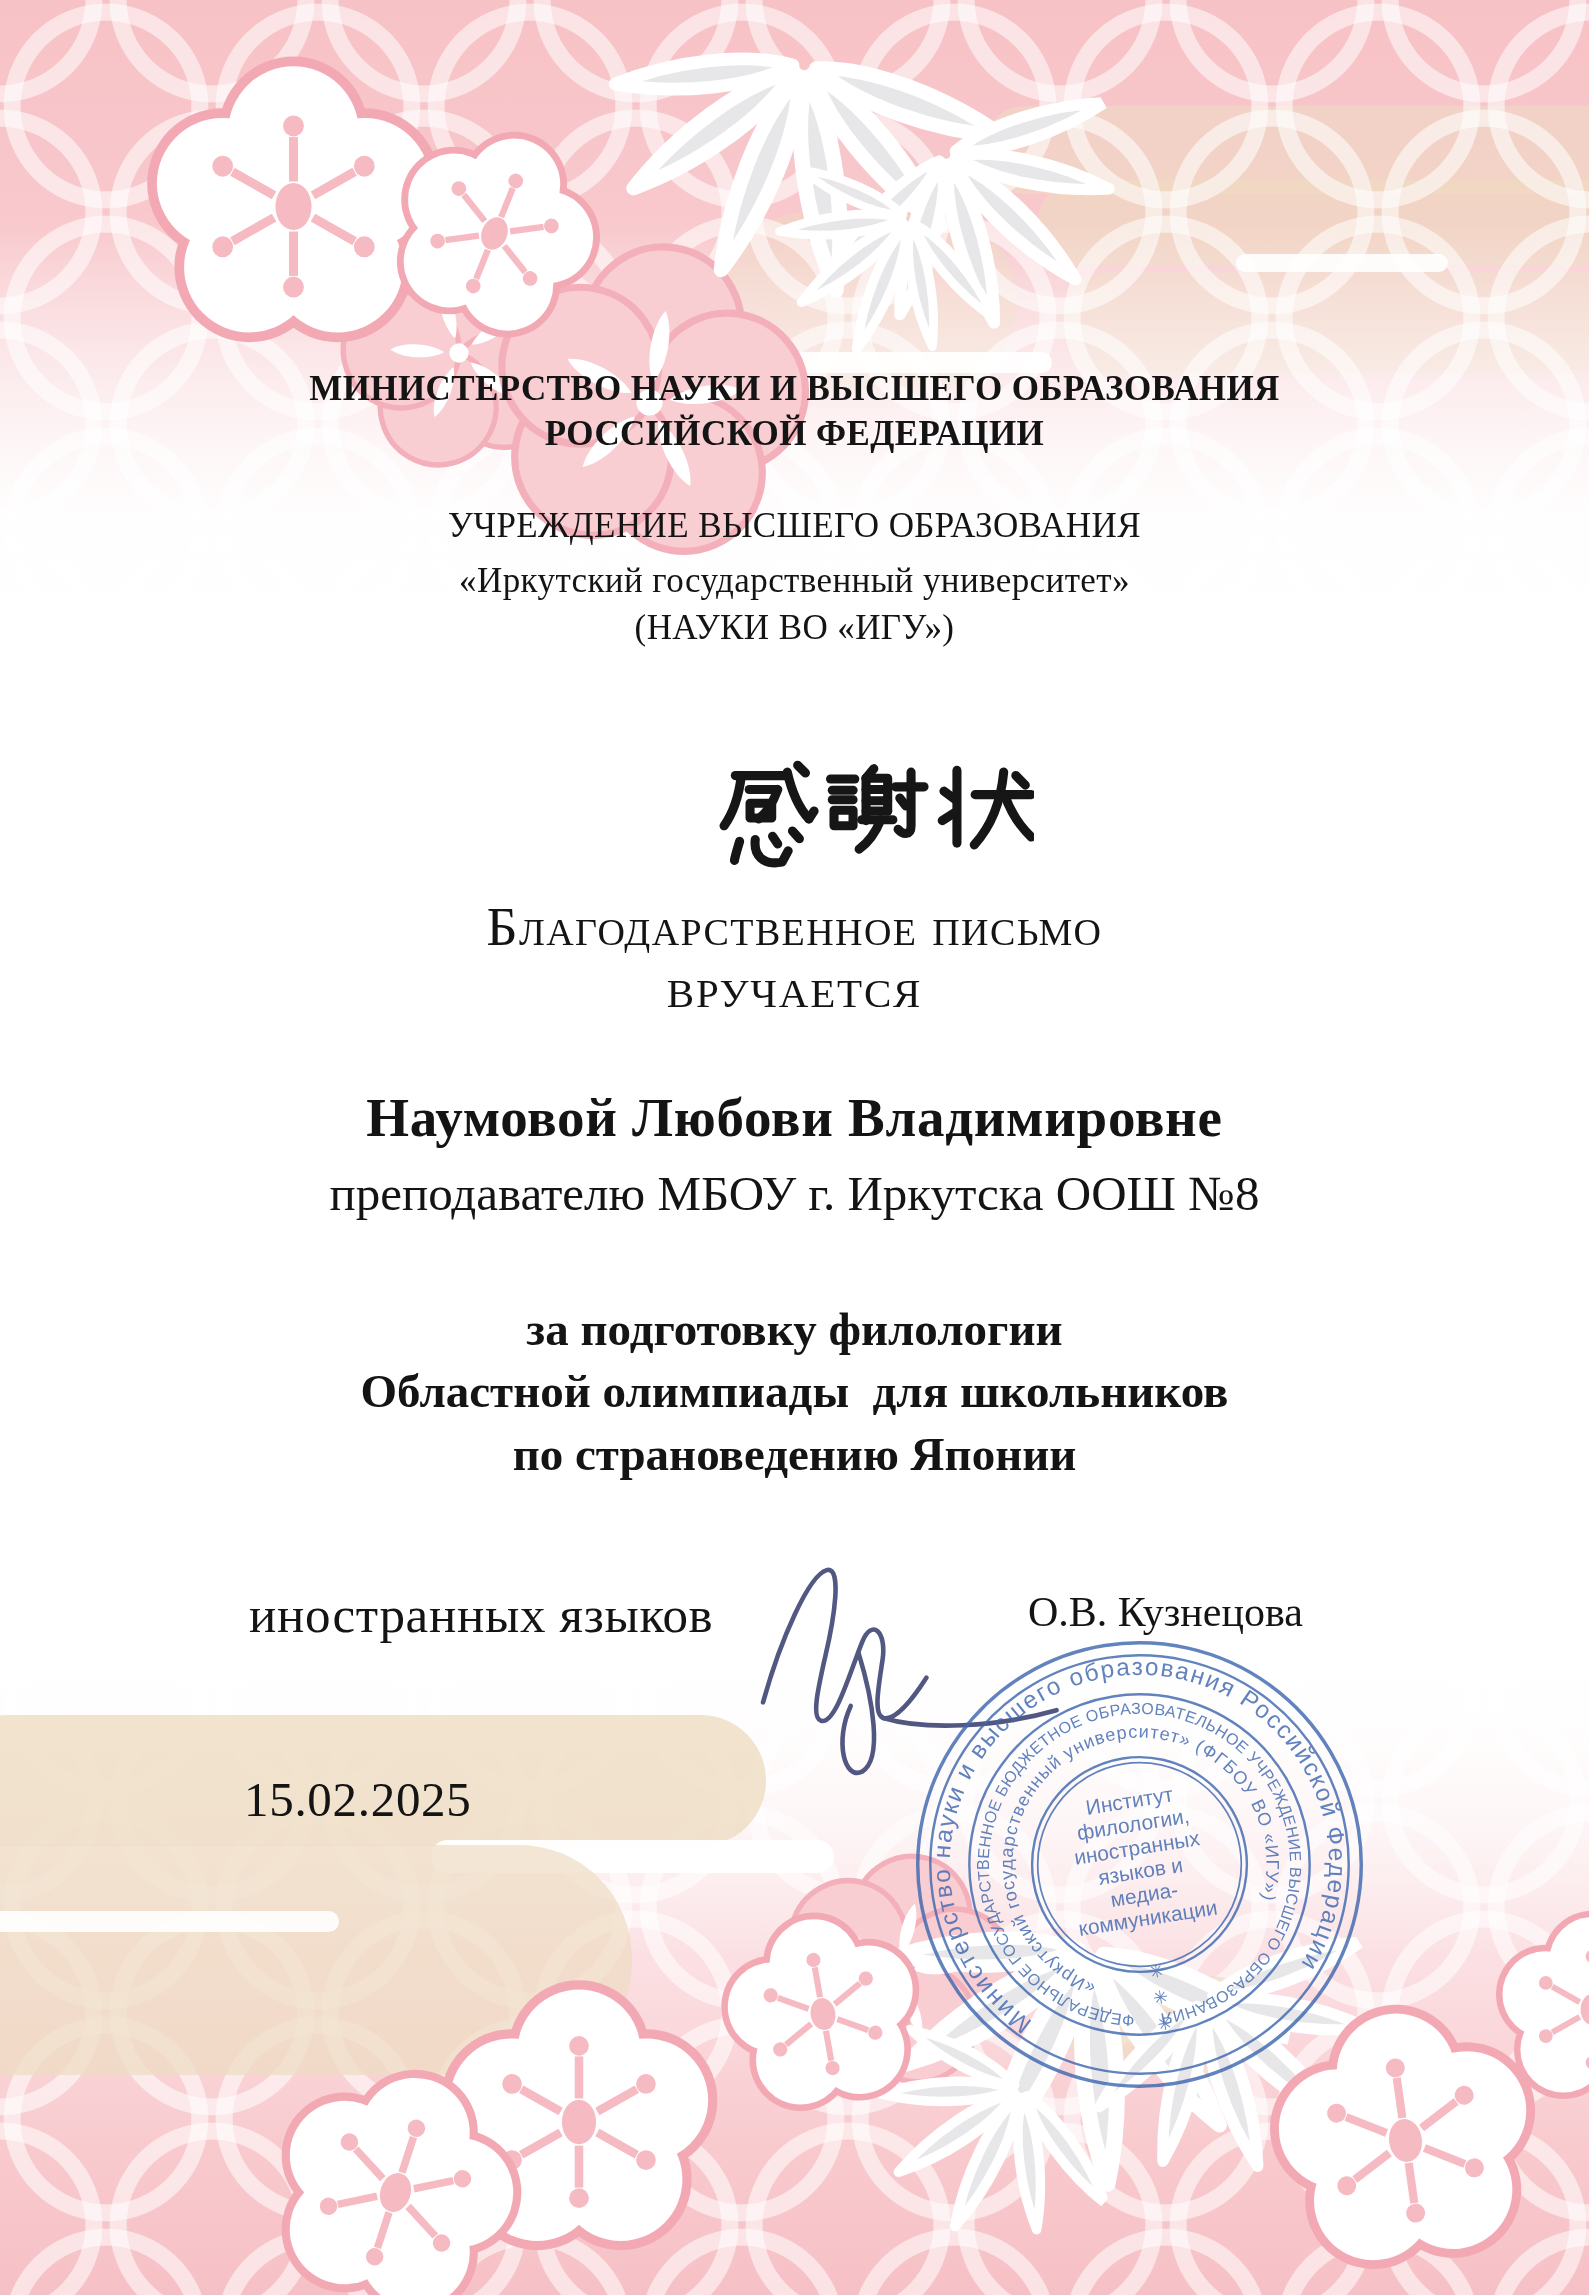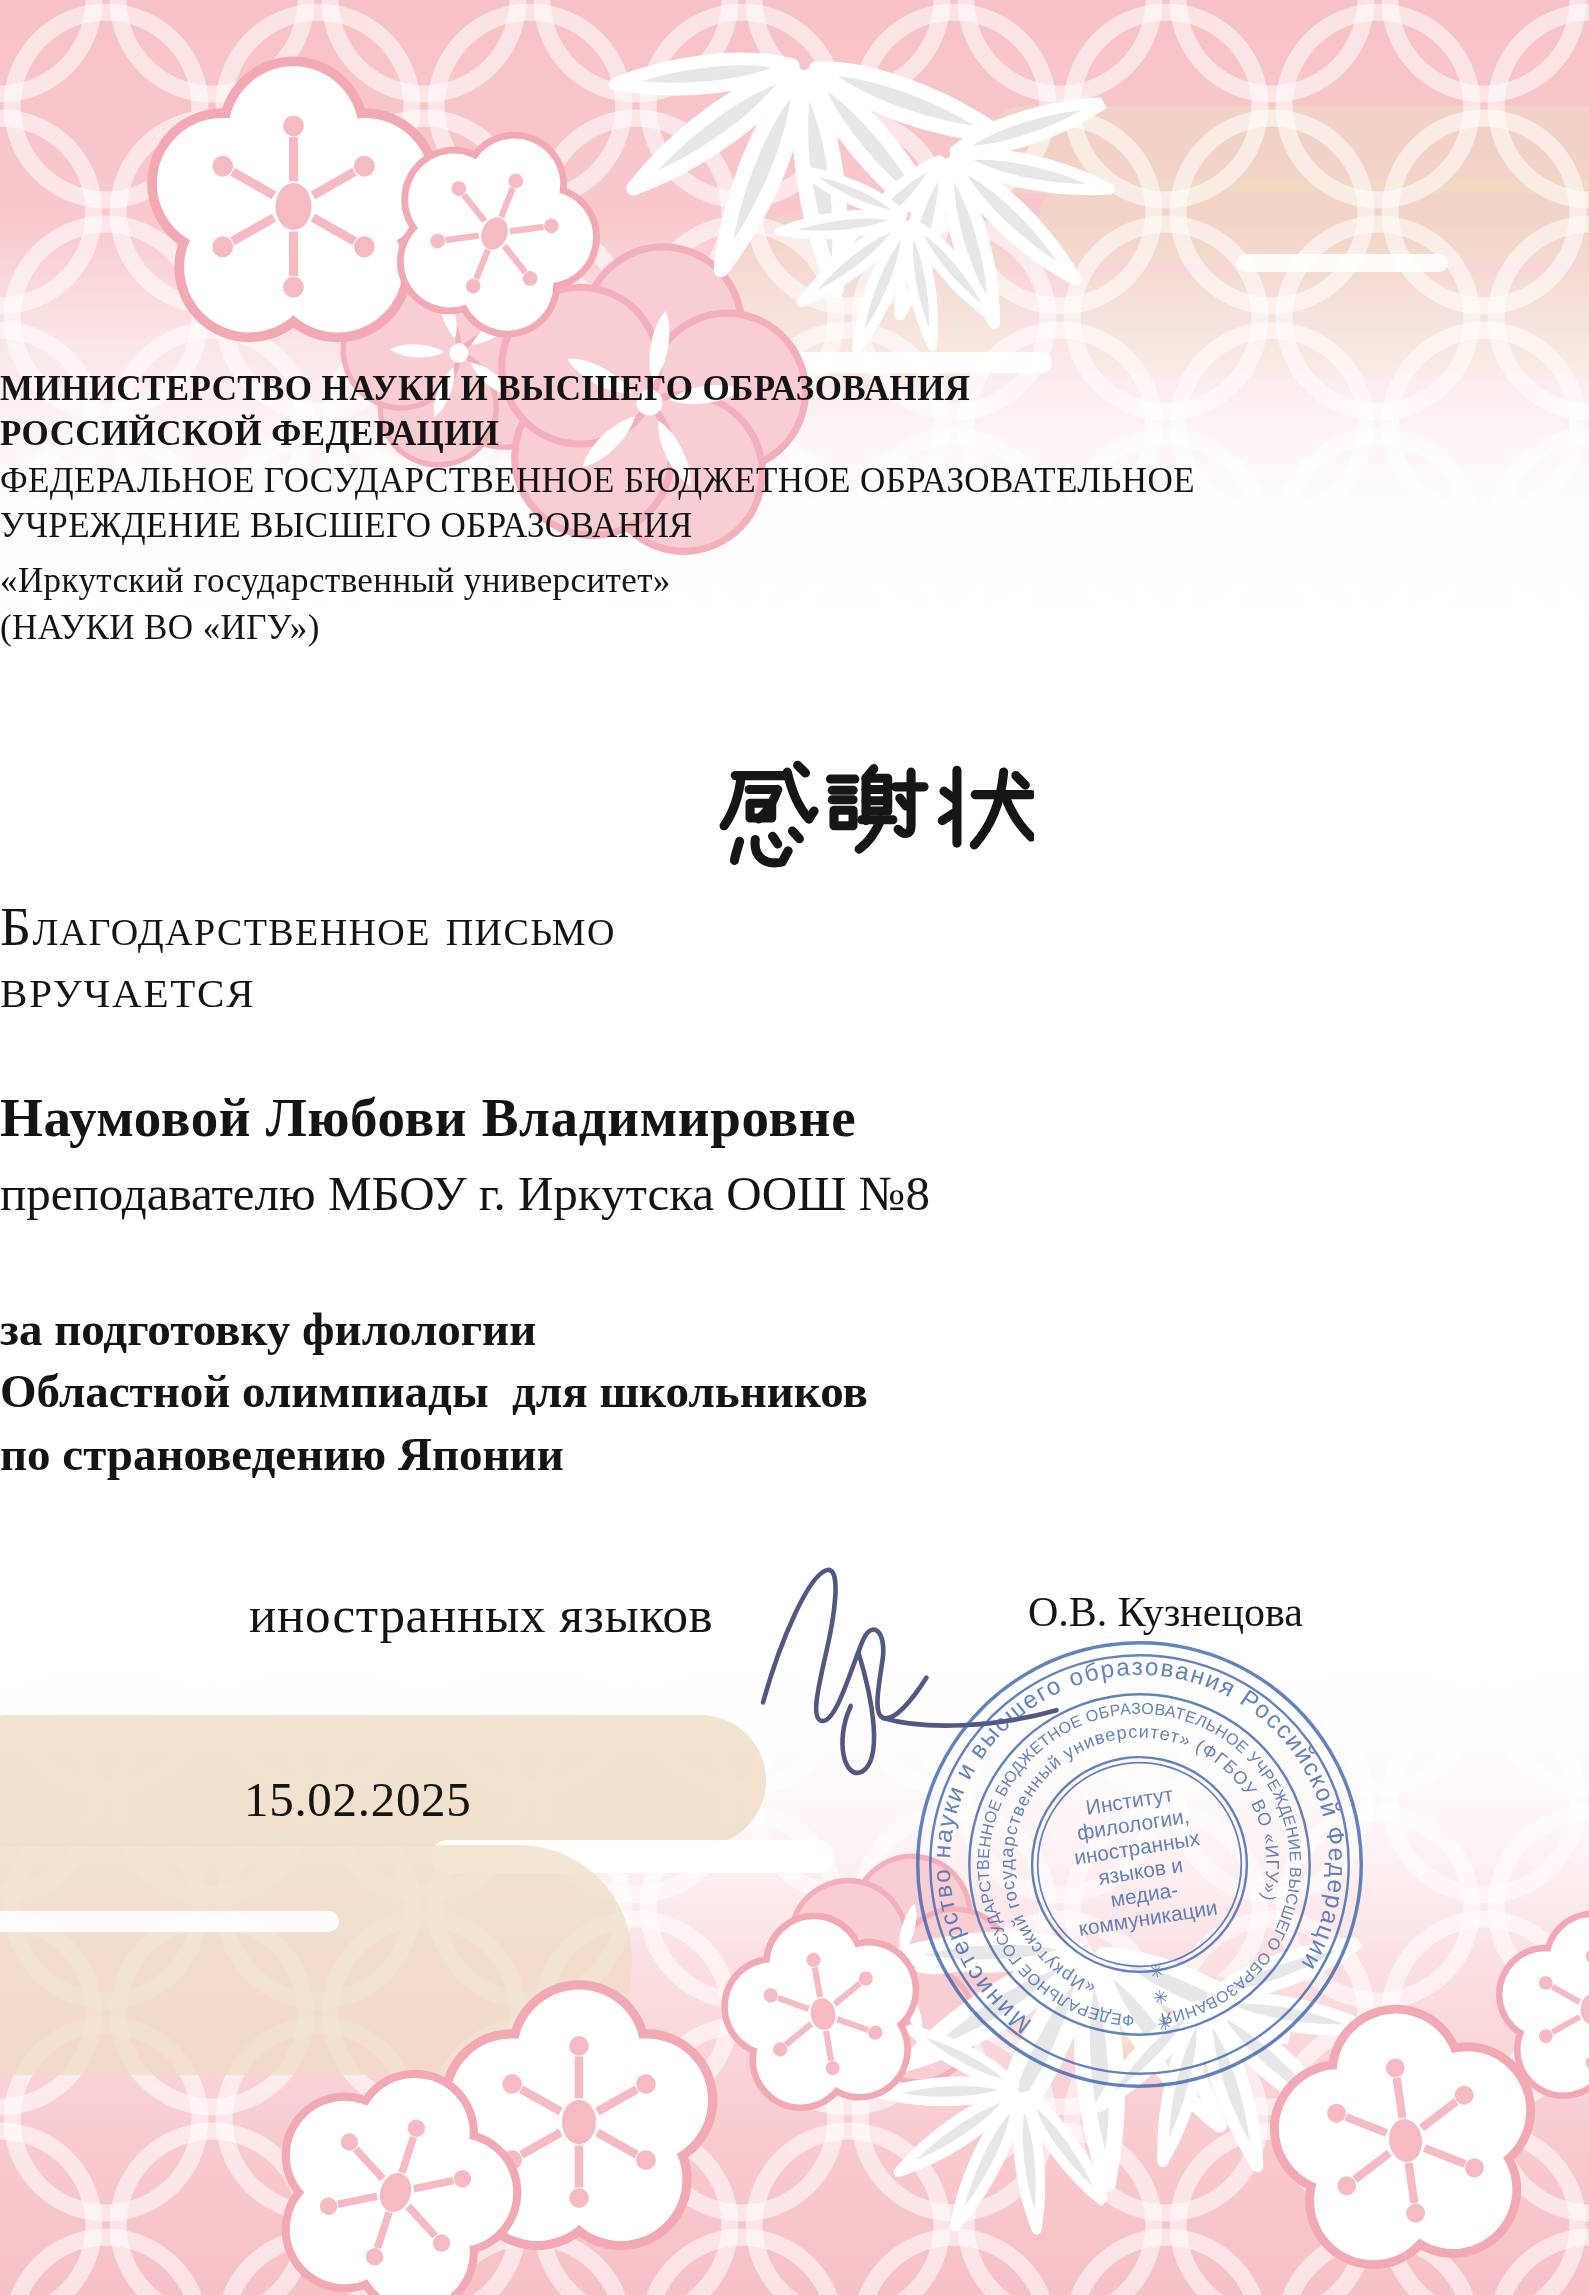--- a/index.html
+++ b/index.html
@@ -18,21 +18,21 @@
       radial-gradient(circle closest-side, rgba(255,255,255,0) 0 80%, rgba(255,255,255,.55) 81% 96%, rgba(255,255,255,0) 97%);
     background-size:212px 212px;background-position:0 0,106px 106px;}
   .fade-top{position:absolute;inset:0;
     background:linear-gradient(180deg,rgba(255,255,255,0) 32%,rgba(255,255,255,.88) 72%,#ffffff 93%);}
   .fade-bottom{position:absolute;inset:0;
     background:linear-gradient(180deg,#ffffff 0%,#ffffff 10%,rgba(255,255,255,0) 52%);}
   .cloud{position:absolute;background:#eedcc2;border-radius:706px;}
   .stripe{position:absolute;background:#ffffff;border-radius:706px;}
   .deco{position:absolute;}
   
-  .tline{position:absolute;left:0;width:100%;text-align:left;}
+  .tline{position:absolute;left:0;width:100%;text-align:center;}
   .hdr{font-size:35px;line-height:45px;letter-spacing:0.4px;}
   .hdr-b{font-weight:bold;}
   .title-ru{font-variant:small-caps;font-size:54px;letter-spacing:1.4px;}
   .presented{font-size:41px;letter-spacing:1.8px;}
   .name{font-size:55px;font-weight:bold;letter-spacing:0.7px;}
   .position{font-size:49px;}
   .reason-line{font-size:47px;font-weight:bold;line-height:62px;white-space:pre-wrap;}
   .signer{position:absolute;font-size:51px;line-height:79px;letter-spacing:0.7px;}
   .signer-name{position:absolute;font-size:42px;}
   .date{position:absolute;font-size:49px;letter-spacing:0.7px;}
@@ -178,21 +178,20 @@
     <svg class="deco" viewBox="-112 -112 224 224" style="left:1264px;top:410px;width:283px;height:283px;transform:rotate(-8deg);">
         <use href="#plum"></use>
       </svg>
     <svg class="deco" viewBox="-112 -112 224 224" style="left:1490px;top:318px;width:205px;height:205px;">
         <use href="#plum"></use>
       </svg>
   </div>
 
   <div class="tline txt hdr hdr-b" style="top:366px;">МИНИСТЕРСТВО НАУКИ И ВЫСШЕГО ОБРАЗОВАНИЯ</div>
   <div class="tline txt hdr hdr-b" style="top:411px;">РОССИЙСКОЙ ФЕДЕРАЦИИ</div>
-  <div class="tline txt hdr" style="top:458px;">ФЕДЕРАЛЬНОЕ ГОСУДАРСТВЕННОЕ БЮДЖЕТНОЕ ОБРАЗОВАТЕЛЬНОЕ</div>
   <div class="tline txt hdr" style="top:503px;">УЧРЕЖДЕНИЕ ВЫСШЕГО ОБРАЗОВАНИЯ</div>
   <div class="tline txt hdr" style="top:558px;">«Иркутский государственный университет»</div>
   <div class="tline txt hdr" style="top:605px;">(НАУКИ ВО «ИГУ»)</div>
 
   <div class="kanji-wrap txt">
     <span class="sr-only">感謝状</span>
     <svg viewBox="0 -10 365 134" aria-label="感謝状">
       <g class="kanji-stroke">
 
         <path d="M20,8 H80"></path>

